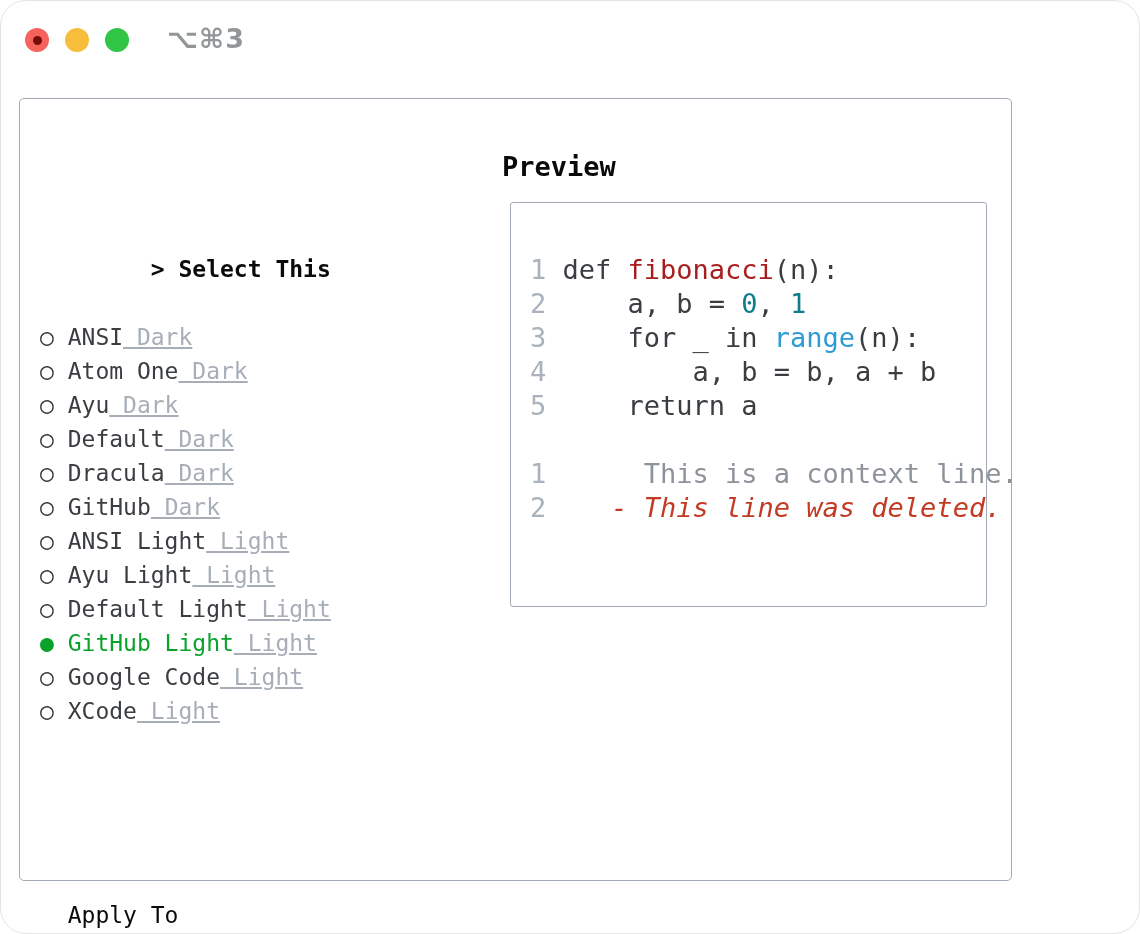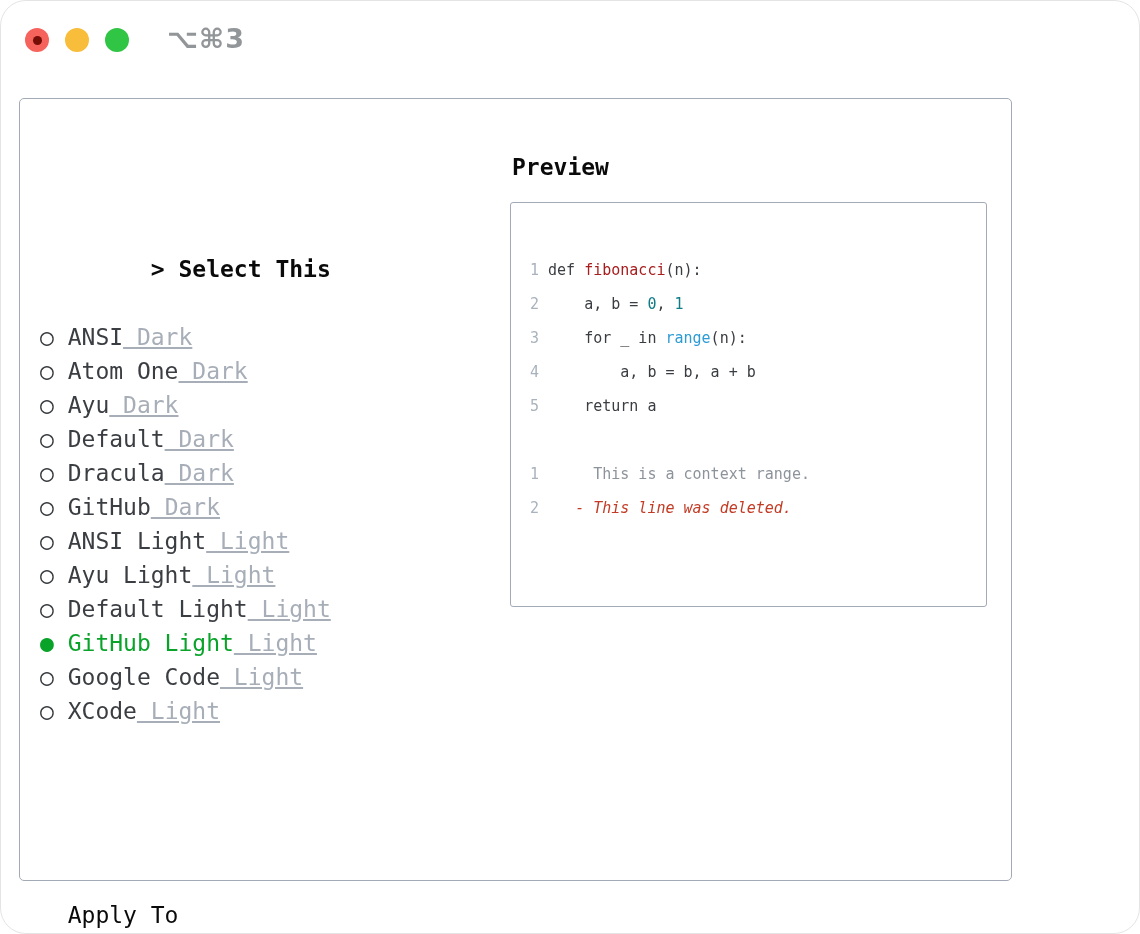--- a/index.html
+++ b/index.html
@@ -38,28 +38,28 @@
   .row.blank { height:34px; }
   .hdr { font-weight:bold; color:var(--header-black,#0a0a0a); }
   .hdr .prefix { margin-right:1ch; }
   .applyhdr { padding-left:2ch; color:var(--header-black,#0a0a0a); }
   .marker { display:inline-block; width:2ch; color:var(--text-dark,#3a3d41); }
   .item.selected .marker, .item.selected .nm { color:var(--sel-green,#0aa32a); }
   .tag { color:var(--tag-gray,#a7aeb8);text-decoration:underline; }
 
   
   .preview-header {
-    position:absolute; left:492px; top:51px; font-size:23px; line-height:34px;
+    position:absolute; left:482px; top:51px; font-size:27px; line-height:34px;
     font-weight:bold; color:var(--header-black,#0a0a0a);
   }
   .preview-box {
     position:absolute; left:490px; top:103px; width:477px; height:405px;
     border:1.5px solid var(--border-gray,#a2aab5); border-radius:3px; background:#fff;
   }
-  .plines { position:absolute; left:19px; top:50px; font-size:15px; line-height:34px; }
+  .plines { position:absolute; left:19px; top:50px; font-size:27px; line-height:34px; }
   .pline { height:34px; white-space:pre; }
   .lnum { display:inline-block; width:2ch; color:var(--line-num-gray,#a9b2bd); }
   .c-code    { color:var(--code-dark,#3a3d41); }
   .c-func    { color:var(--code-func-red,#a81d1d); }
   .c-num     { color:var(--code-num-teal,#0f7c87); }
   .c-builtin { color:var(--code-builtin-blue,#2d9bd4);margin-top:36px; }
   .c-ctx     { color:var(--code-ctx-gray,#8d939b); }
   .c-del     { color:var(--diff-del-red,#c33b25);font-style:italic; }
   .c-add     { color:var(--diff-add-green,#09b509); }
 </style>
@@ -94,19 +94,19 @@
     <div class="preview-header">Preview</div>
 
     <div class="preview-box">
       <div class="plines" id="preview-lines">
           <div class="pline"><span class="lnum">1</span><span class="c-code">def </span><span class="c-func">fibonacci</span><span class="c-code">(n):</span></div>
           <div class="pline"><span class="lnum">2</span><span class="c-code">    a, b = </span><span class="c-num">0</span><span class="c-code">, </span><span class="c-num">1</span></div>
           <div class="pline"><span class="lnum">3</span><span class="c-code">    for _ in </span><span class="c-builtin">range</span><span class="c-code">(n):</span></div>
           <div class="pline"><span class="lnum">4</span><span class="c-code">        a, b = b, a + b</span></div>
           <div class="pline"><span class="lnum">5</span><span class="c-code">    return a</span></div>
           <div class="pline"><span class="lnum"></span></div>
-          <div class="pline"><span class="lnum">1</span><span class="c-ctx">     This is a context range.</span></div>
+          <div class="pline"><span class="lnum">1</span><span class="c-ctx">     This is a context line.</span></div>
           <div class="pline"><span class="lnum">2</span><span class="c-del">   - This line was deleted.</span></div>
         </div>
     </div>
 
   </div>
 </div>
 
 </body></html>

